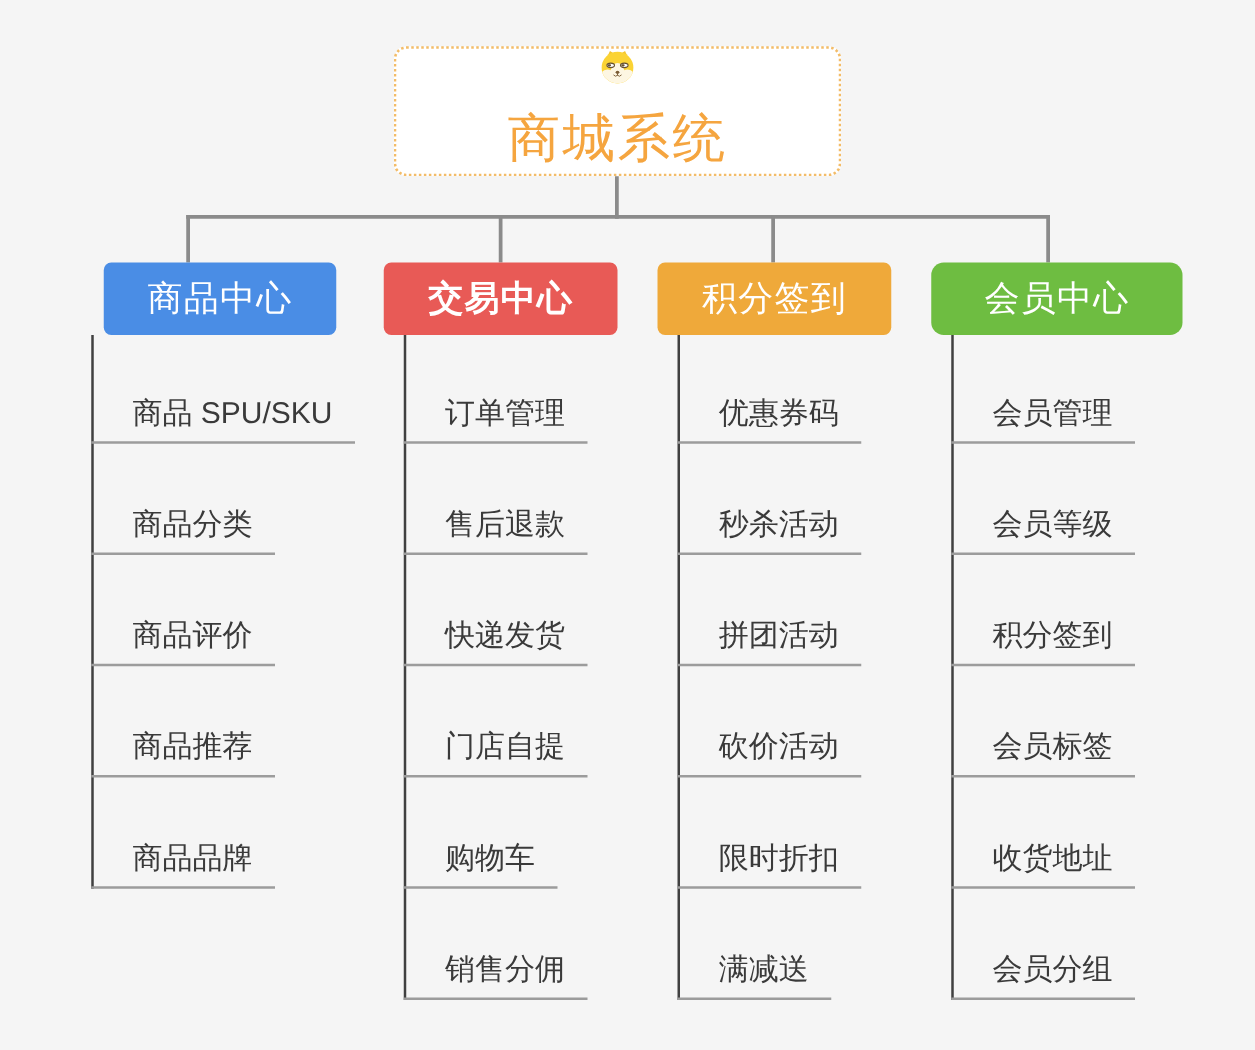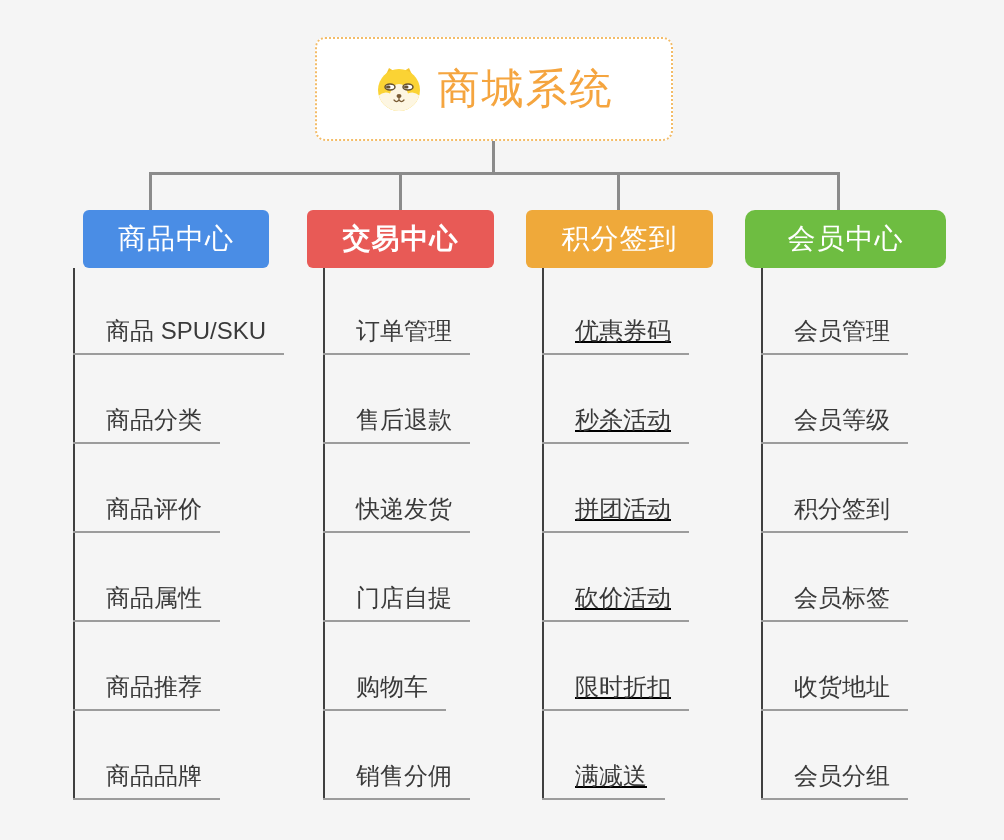--- a/index.html
+++ b/index.html
@@ -5,21 +5,21 @@
   html,body { margin:0; padding:0; }
   body { background:#f5f5f5; font-family:"Liberation Sans","DejaVu Sans",sans-serif; }
 
   .stage { position:relative; width:1004px; height:840px; background:#f5f5f5; overflow:hidden; }
 
   
   .root {
     position:absolute; left:315px; top:37px; width:358px; height:104px;
     box-sizing:border-box; background:#ffffff;
     border:2px dotted #f3bc68; border-radius:10px;
-    display:flex; align-items:center; justify-content:center; gap:15px;
+    display:flex; align-items:center; justify-content:center; gap:15px;flex-direction:column;
   }
   .root-title { font-size:42px; letter-spacing:2px; color:#f5a53f; }
 
   
   .conn { position:absolute; background:#8b8b8b; }
   .conn-root-v { left:492px; top:141px; width:3px; height:34px; }
   .conn-h      { left:149px; top:172px; width:691px; height:3px; }
   .conn-drop   { top:172px; width:3px; height:38px; }
   .drop-0 { left:149px; } .drop-1 { left:399px; } .drop-2 { left:617px; } .drop-3 { left:837px; }
 
@@ -35,21 +35,21 @@
   .branch-2 .branch-box { left:526px; width:187px; }
   .branch-3 .branch-box { left:745px; width:201px;border-radius:10px; }
 
   
   .children {
     position:absolute; top:268px; margin:0; padding:0; list-style:none;
     border-left:2px solid #404040; pointer-events:auto;
   }
   .branch-0 .children { left:73px; }
   .branch-1 .children { left:323px; }
-  .branch-2 .children { left:542px;text-decoration:underline; }
+  .branch-2 .children { left:542px; }
   .branch-3 .children { left:761px; }
   .child { height:89px; display:flex; align-items:flex-end; }
   .child:first-child { height:87px; }
   .child-label {
     display:inline-block; white-space:nowrap; margin-left:-2px;
     padding:0 18px 8px 33px; border-bottom:2px solid #9c9c9c;
     font-size:24px; line-height:28px; color:#3a3a3a;
   }
 </style>
 </head>
@@ -91,23 +91,20 @@
     </div>
     <ul class="children">
         <li class="child">
           <span class="child-label">商品 SPU/SKU</span>
         </li>
         <li class="child">
           <span class="child-label">商品分类</span>
         </li>
         <li class="child">
           <span class="child-label">商品评价</span>
-        </li>
-        <li class="child">
-          <span class="child-label">商品属性</span>
         </li>
         <li class="child">
           <span class="child-label">商品推荐</span>
         </li>
         <li class="child">
           <span class="child-label">商品品牌</span>
         </li>
       </ul>
   </div>
 

